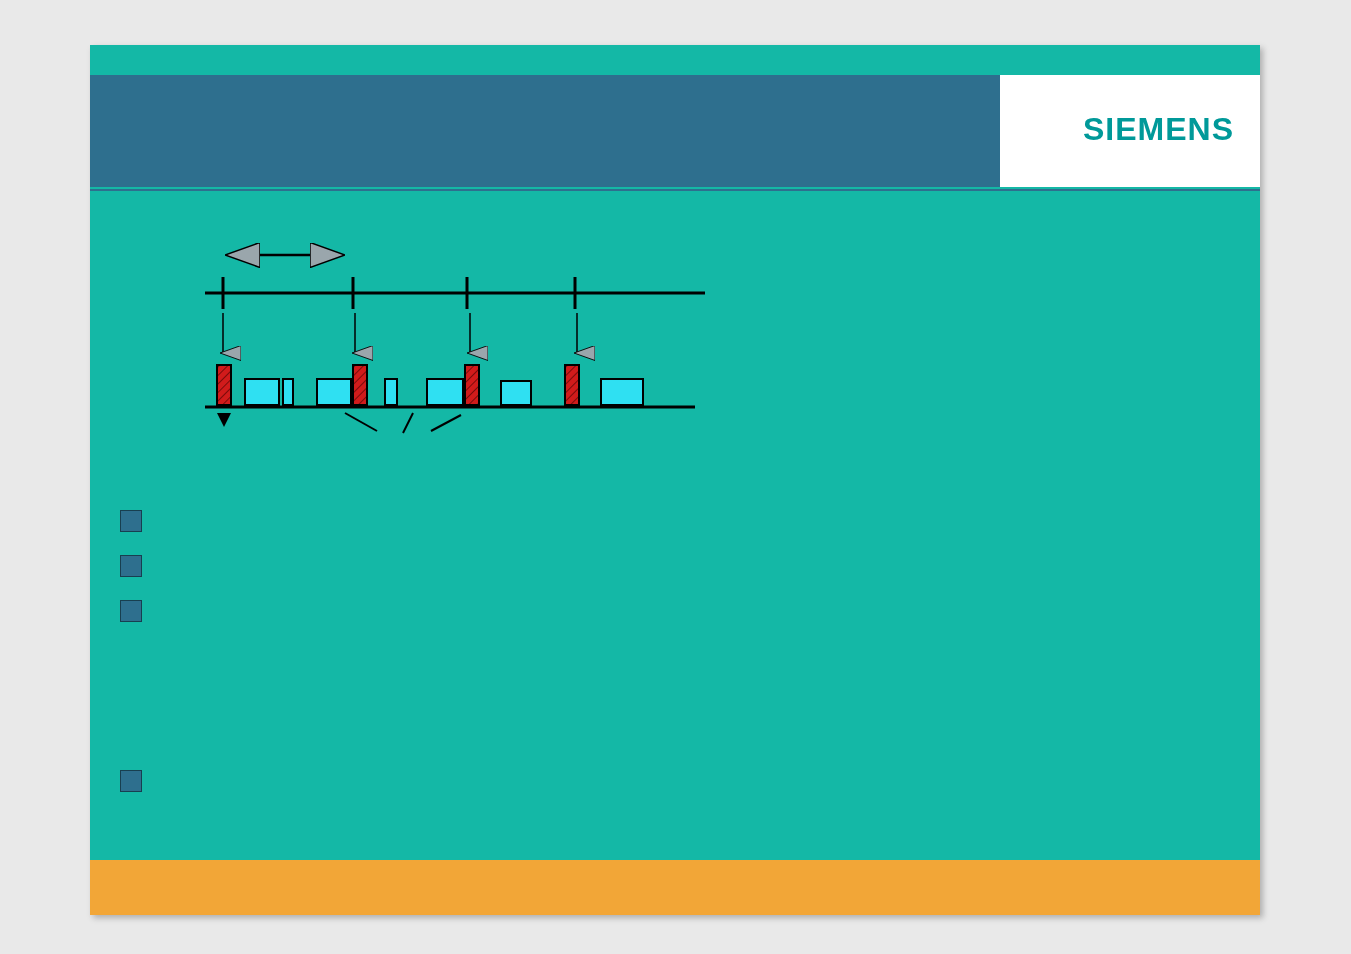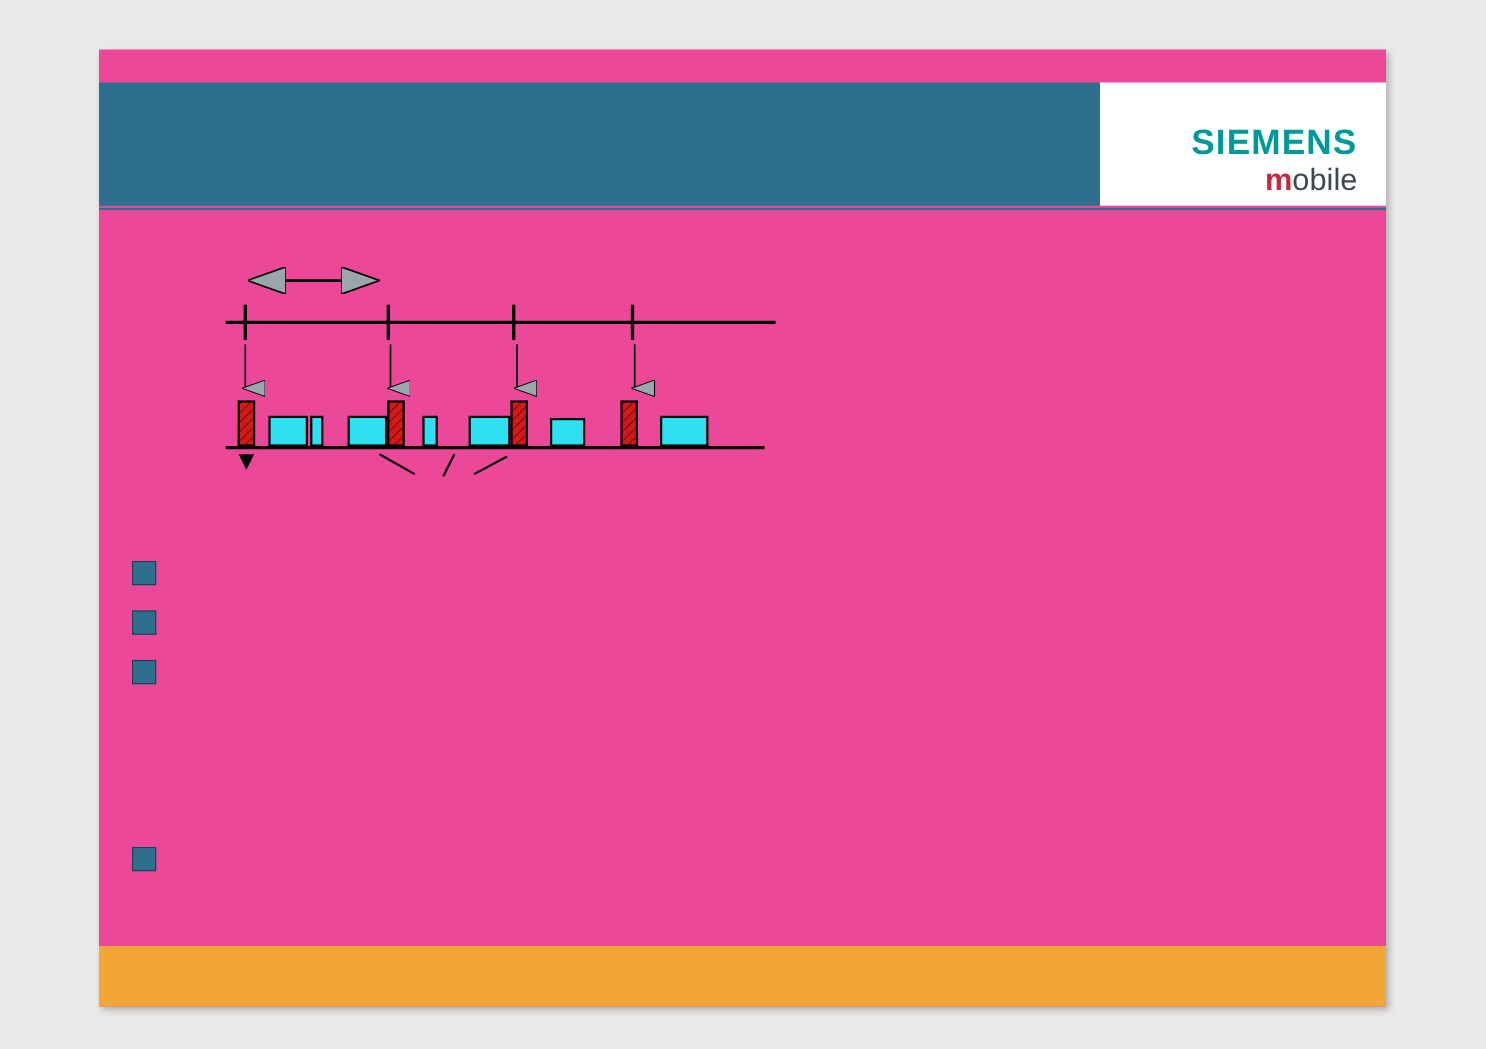--- a/index.html
+++ b/index.html
@@ -1,16 +1,16 @@
 <!DOCTYPE html>
 <html><head>
 <meta charset="utf-8">
 <style>
   html,body{margin:0;padding:0;width:1351px;height:954px;background:#e9e9e9;font-family:Arial,Helvetica,sans-serif;overflow:hidden;}
-  .slide{position:absolute;left:90px;top:45px;width:1170px;height:870px;background:#ec4899;box-shadow:3px 3px 6px rgba(0,0,0,.25);}
+  .slide{position:absolute;left:90px;top:45px;width:1170px;height:870px;background:#14b8a6;box-shadow:3px 3px 6px rgba(0,0,0,.25);}
   .header-bar{position:absolute;left:0;top:30px;width:1170px;height:130px;}
   .header-blue{position:absolute;left:0;top:0;width:910px;height:112px;background:#2e6f8e;}
   .header-white{position:absolute;left:910px;top:0;width:260px;height:112px;background:#fff;}
   .header-rule{position:absolute;left:0;top:114px;width:1170px;height:2px;background:#2e6f8e;}
   .logo{position:absolute;right:26px;top:36px;width:200px;text-align:right;}
   .logo .l1{font-weight:bold;font-size:32px;letter-spacing:1px;color:#009999;}
   .logo .l2{font-size:28px;color:#3b4a52;}
   .logo .l2 .m{color:#c7273c;font-weight:bold;}
   .content{position:absolute;left:20px;top:165px;right:20px;bottom:65px;}
   .bullet{position:absolute;width:20px;height:20px;background:#2e6f8e;border:1px solid #183f50;}
@@ -21,21 +21,20 @@
 </head>
 <body>
 
 <div class="slide">
 
   <div class="header-bar">
     <div class="header-blue"></div>
     <div class="header-white">
       <div class="logo">
         <div class="l1">SIEMENS</div>
-        <div class="l2"><span class="m">m</span><span>obile</span></div>
       </div>
     </div>
     <div class="header-rule"></div>
   </div>
 
   <div class="content">
     <div class="diagram">
       <svg width="620" height="240" viewBox="0 0 620 240">
         <defs>
           <pattern id="hatch" width="6" height="6" patternUnits="userSpaceOnUse" patternTransform="rotate(45)">

